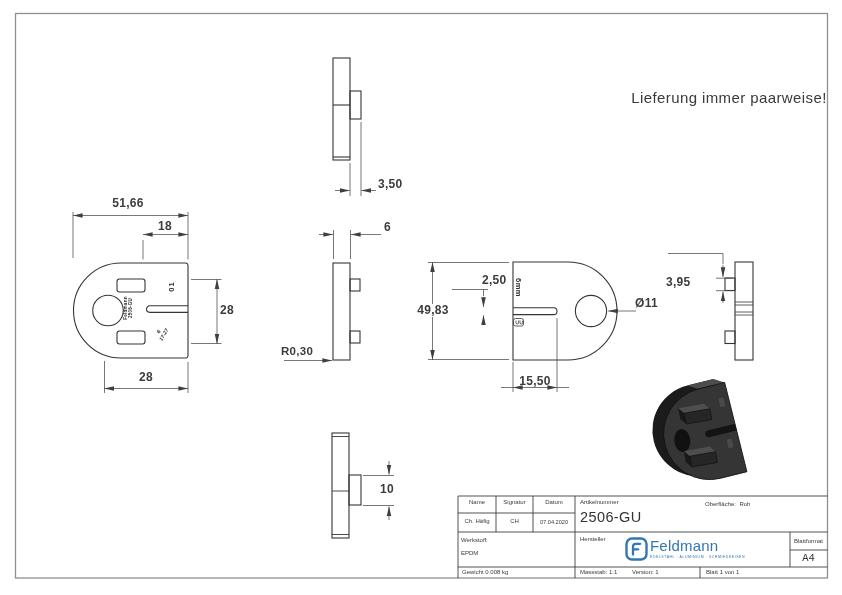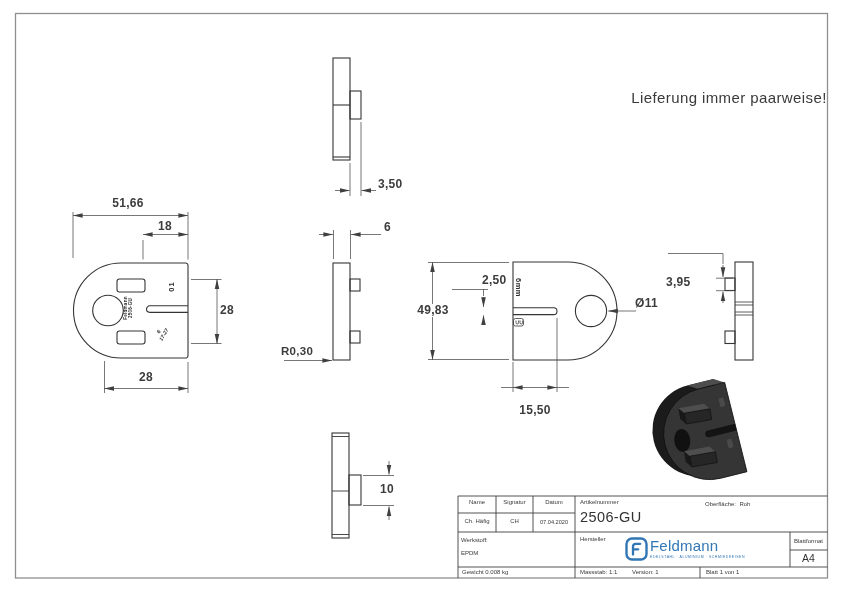--- a/index.html
+++ b/index.html
@@ -12,21 +12,21 @@
   .ctr{text-align:center;}
   .note{font-size:15px;color:#3a3a3a;letter-spacing:.4px;}
   .eng{position:absolute;color:#2e2e2e;font-weight:bold;transform-origin:center;}
   .eng-brand{font-size:4.6px;letter-spacing:.2px;text-align:center;width:38px;}
   .eng-01{font-size:7.5px;letter-spacing:1px;}
   .eng-6mm{font-size:7.5px;letter-spacing:.5px;}
   .eng-1727{font-size:5.2px;font-style:italic;text-align:center;width:22px;}
   .tb{font-size:6px;color:#3a3a3a;}
   .tb-sm{font-size:5.6px;}
   .tb-big{font-size:14.5px;letter-spacing:.4px;color:#333;}
-  .tb-a4{font-size:10.5px;color:#333;}
+  .tb-a4{font-size:10.5px;color:#333;font-family:Liberation Mono, monospace;}
   .logo-word{font-size:15px;color:#3277b5;letter-spacing:.2px;}
   .logo-tag{font-size:3.5px;color:#3277b5;letter-spacing:.55px;}
 </style>
 </head>
 <body>
 
 <div id="page">
 
   <svg width="842" height="595" viewBox="0 0 842 595">
     <defs>
@@ -151,21 +151,21 @@
 
   <div class="txt dim ctr" style="left:93px;top:197px;width:70px;">51,66</div>
   <div class="txt dim ctr" style="left:149px;top:220px;width:32px;">18</div>
   <div class="txt dim" style="left:220px;top:304px;">28</div>
   <div class="txt dim ctr" style="left:126px;top:371px;width:40px;">28</div>
   <div class="txt dim" style="left:378px;top:178px;">3,50</div>
   <div class="txt dim" style="left:384px;top:221px;">6</div>
   <div class="txt dim" style="left:281px;top:345px;font-size:11.5px;">R0,30</div>
   <div class="txt dim ctr bg" style="left:414px;top:304px;width:36px;">49,83</div>
   <div class="txt dim" style="left:434px;top:274px;margin-left:48px;">2,50</div>
-  <div class="txt dim ctr" style="left:515px;top:375px;width:40px;margin-top:29px;">15,50</div>
+  <div class="txt dim ctr" style="left:515px;top:375px;width:40px;">15,50</div>
   <div class="txt dim" style="left:635px;top:297px;">Ø11</div>
   <div class="txt dim" style="left:666px;top:236px;margin-top:40px;">3,95</div>
   <div class="txt dim ctr bg" style="left:375px;top:483px;width:22px;text-align:center;">10</div>
 
   <div class="eng eng-brand" style="left:109px;top:303px;transform:rotate(-90deg);">
     <div>Feldmann</div>
     <div>2506-GU</div>
   </div>
   <div class="eng eng-01" style="left:166px;top:282px;transform:rotate(-90deg);">01</div>
   <div class="eng eng-1727" style="left:150px;top:327px;transform:rotate(-60deg);">

